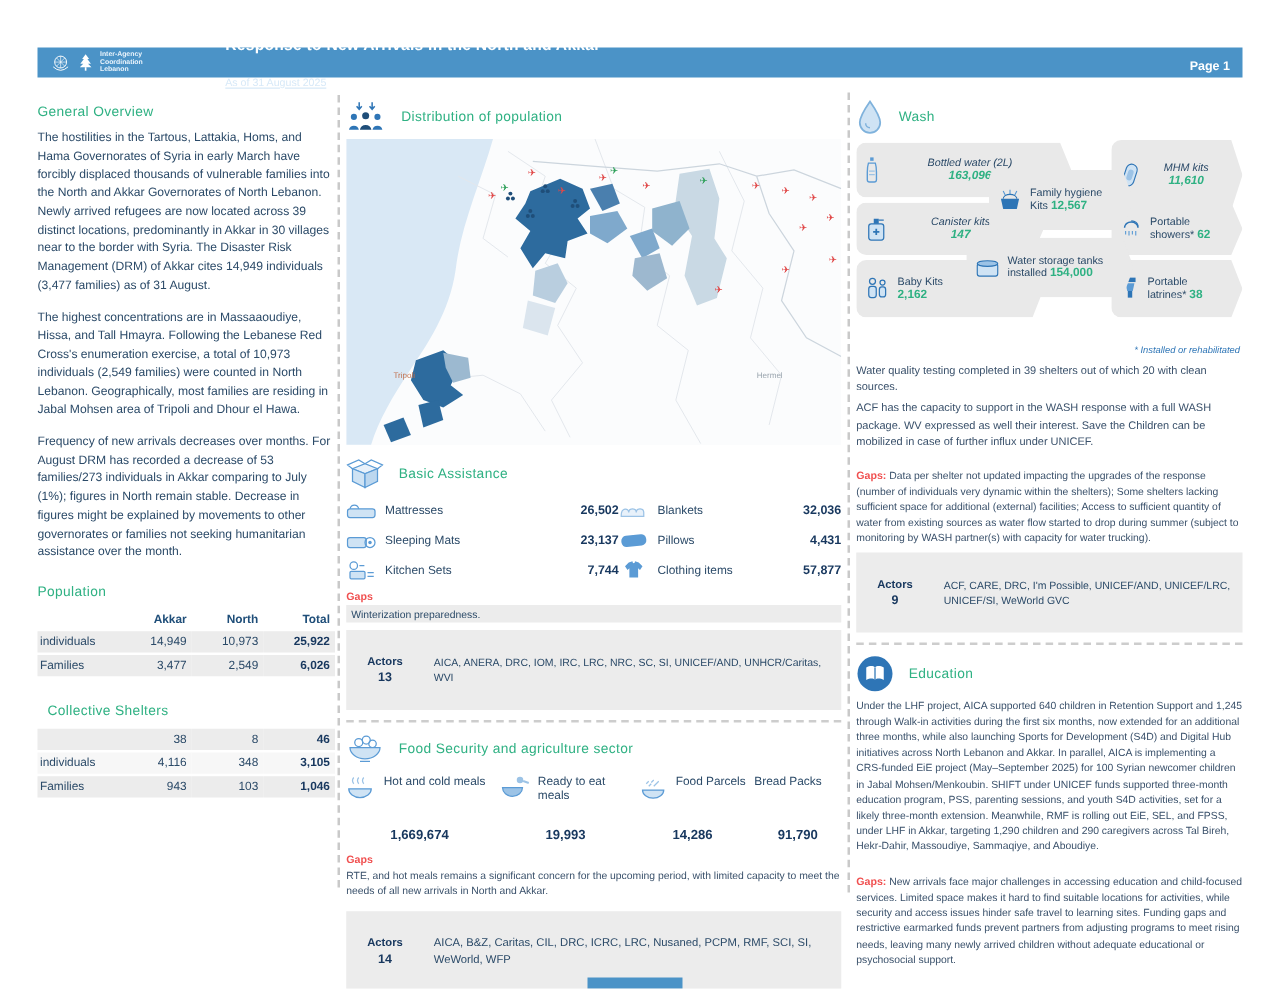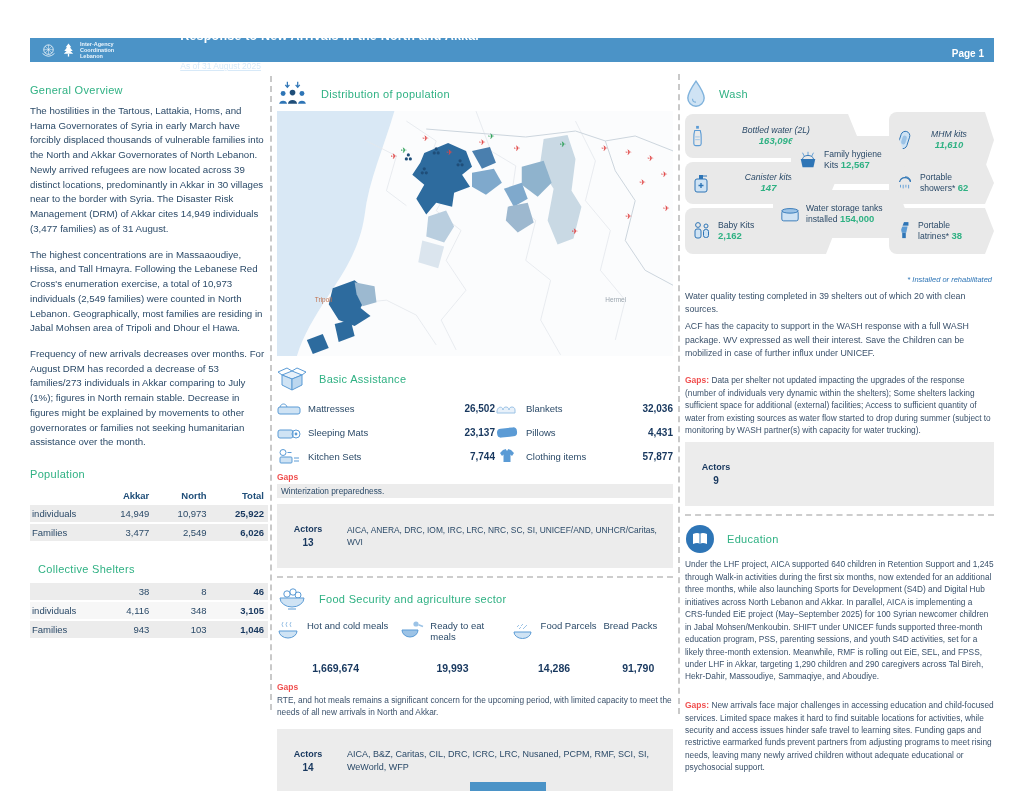--- a/index.html
+++ b/index.html
@@ -491,20 +491,21 @@
     <p class="small" style="font-size:8.8px;margin:6px 0 0 0">Water quality testing completed in 39 shelters out of which 20 with clean sources.</p>
     <p class="small" style="font-size:8.8px;margin:4px 0 0 0">ACF has the capacity to support in the WASH response with a full WASH package. WV expressed as well their interest. Save the Children can be mobilized in case of further influx under UNICEF.</p>
 
     <p class="small" style="margin:14px 0 0 0"><span class="gaps-lbl">Gaps:</span> <span>Data per shelter not updated impacting the upgrades of the response (number of individuals very dynamic within the shelters); Some shelters lacking sufficient space for additional (external) facilities; Access to sufficient quantity of water from existing sources as water flow started to drop during summer (subject to monitoring by WASH partner(s) with capacity for water trucking).</span></p>
 
     <div class="actors">
       <div class="ab">
         <div class="al">Actors</div>
         <div class="ac">9</div>
       </div>
+      <div class="als">ACF, CARE, DRC, I'm Possible, UNICEF/AND, UNICEF/LRC, UNICEF/SI, WeWorld GVC</div>
     </div>
 
     <hr class="hr-dash">
 
     <div class="sec-hd">
       <span>
         <svg width="30" height="30" viewBox="0 0 30 30">
             <circle cx="15" cy="15" r="14" fill="#2e75b6"></circle>
             <path d="M8 10 C11 8.5 13.5 8.5 15 10 C16.5 8.5 19 8.5 22 10 V20 C19 18.5 16.5 18.5 15 20 C13.5 18.5 11 18.5 8 20 Z" fill="#fff"></path>
             <path d="M15 10 V20" stroke="#2e75b6"></path>

